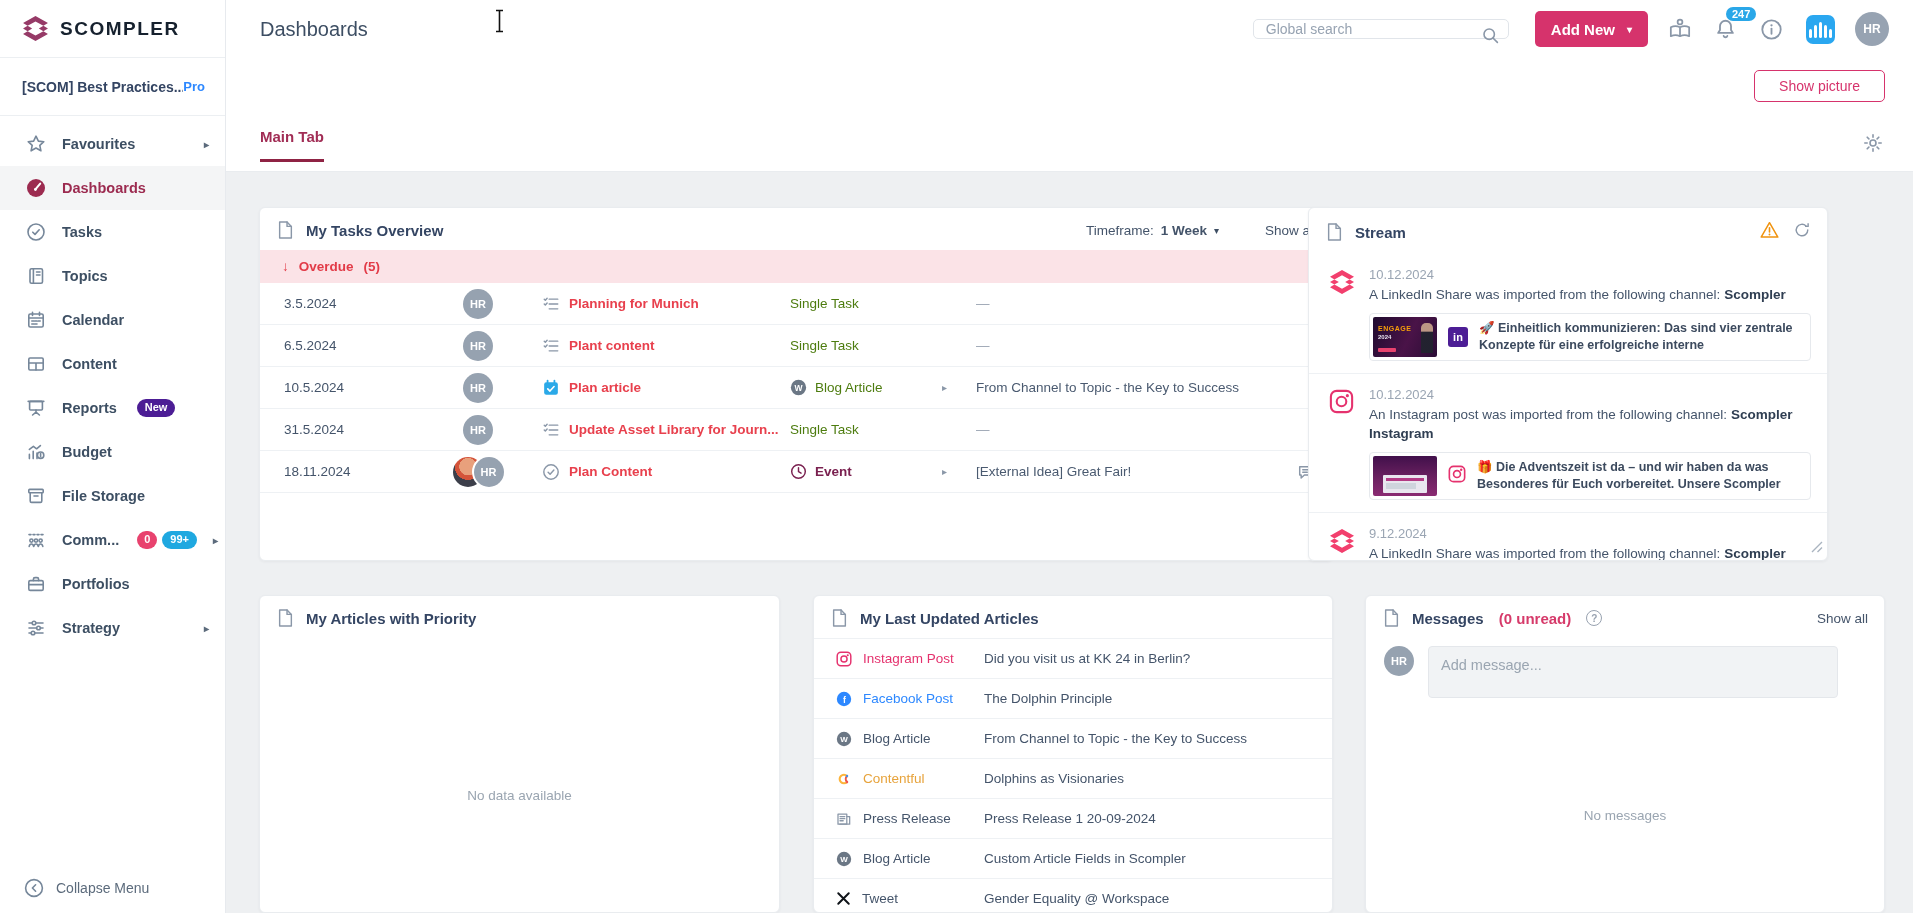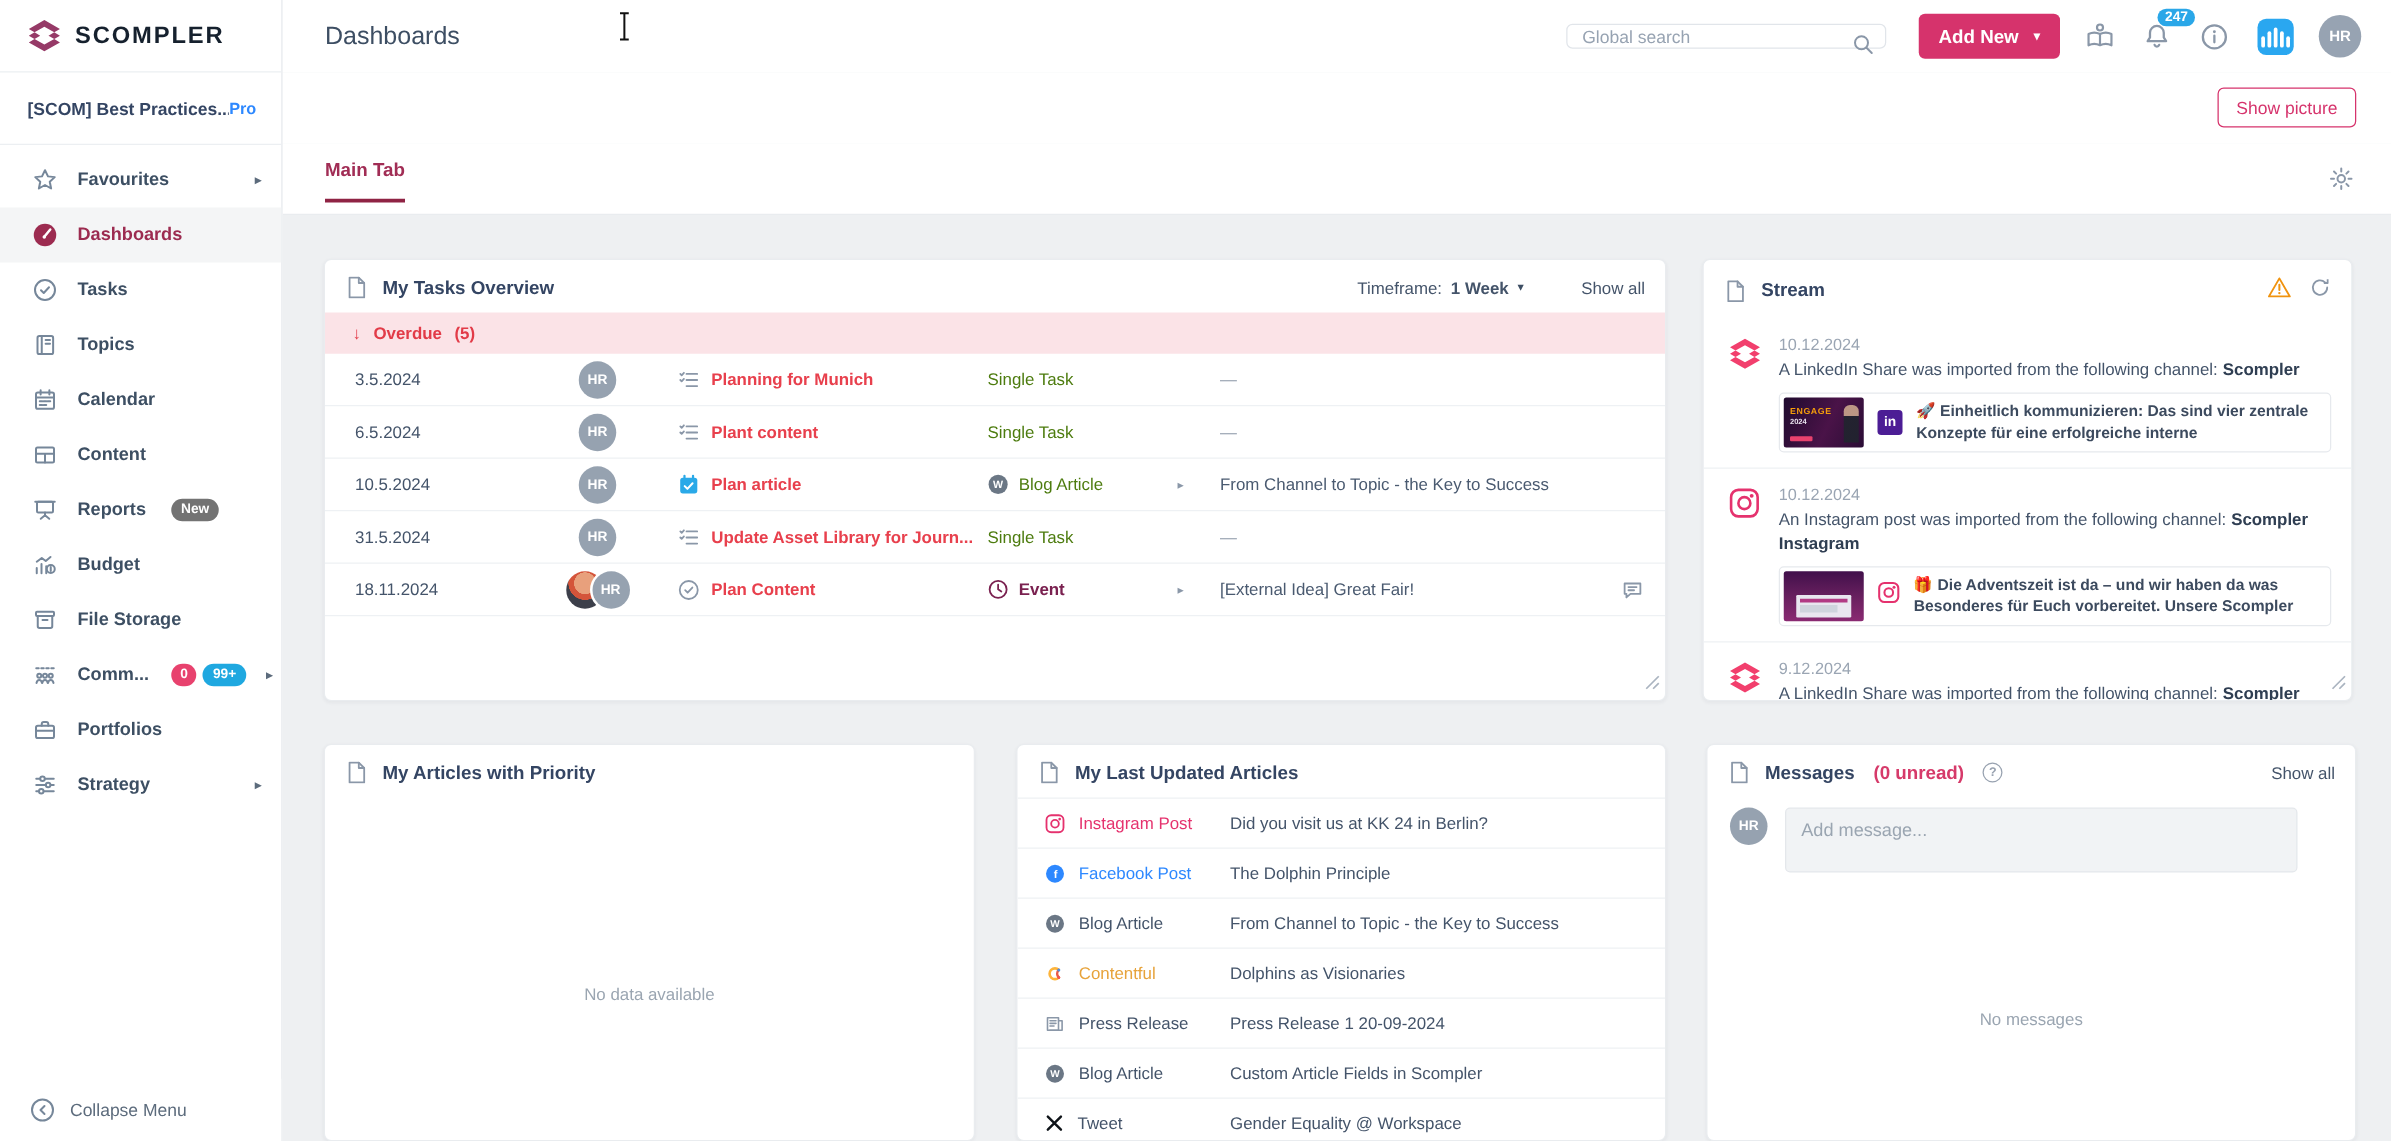--- a/index.html
+++ b/index.html
@@ -14,21 +14,21 @@
   .brand-name { font-size:19px; font-weight:700; letter-spacing:1.5px; color:#16212e; }
   .workspace-row { height:58px; display:flex; align-items:center; padding:0 20px 0 22px; border-bottom:1px solid #eceff2; }
   .workspace-name { font-size:14px; font-weight:700; color:#344563; white-space:nowrap; overflow:hidden; }
   .workspace-pro { margin-left:auto; font-size:13px; font-weight:700; color:#2d88ff; cursor:pointer; }
   .nav { padding-top:6px; }
   .nav-item { height:44px; display:flex; align-items:center; padding:0 16px 0 26px; gap:16px; font-size:14.5px; font-weight:600; color:#3d4f63; cursor:pointer; }
   .nav-item svg { width:20px; height:20px; flex:none; }
   .nav-item.active { background:#f4f5f6; color:#9c2b50; }
   .nav-chevron { margin-left:auto; font-size:10px; color:#5c6b7c; }
   .pill { border-radius:10px; color:#fff; font-size:11px; font-weight:700; padding:2px 8px; line-height:1.2; }
-  .pill-new { background:#737373; margin-left:4px; }
+  .pill-new { background:#4c1d95; margin-left:4px; }
   .pill-red { background:#e8426e; padding:2px 7px; }
   .pill-blue { background:#1fa8e0; }
   .badge-group { display:flex; gap:5px; align-items:center; margin-left:2px; }
   .collapse-row { position:absolute; left:0; bottom:0; width:100%; height:50px; display:flex; align-items:center; gap:12px; padding-left:24px; font-size:14px; color:#5c6b7c; cursor:pointer; background:#fff; }
 
   
   .main { position:absolute; left:226px; top:0; width:1687px; }
   .topbar { height:58px; background:#fff; display:flex; align-items:center; padding:0 24px 0 34px; position:relative; }
   .page-title { font-size:20px; font-weight:500; color:#3d4e63; }
   .top-right { margin-left:auto; display:flex; align-items:center; gap:20px; }
@@ -42,31 +42,31 @@
   .notif-badge { position:absolute; top:-9px; left:12px; background:#2aa7e8; color:#fff; font-size:11px; font-weight:700; border-radius:9px; padding:1px 6px; }
   .intercom { width:29px; height:29px; border-radius:7px; background:#2aa7f0; display:flex; align-items:flex-end; justify-content:center; gap:2.5px; padding-bottom:6px; cursor:pointer; }
   .intercom span { width:2.6px; background:#fff; border-radius:2px; }
   .intercom span:nth-child(1),.intercom span:nth-child(5){ height:9px; }
   .intercom span:nth-child(2),.intercom span:nth-child(4){ height:13px; }
   .intercom span:nth-child(3){ height:16px; }
   .avatar { width:34px; height:34px; border-radius:50%; background:#97a3b2; color:#fff; font-size:12px; font-weight:700; display:flex; align-items:center; justify-content:center; flex:none; }
   .ibeam { position:absolute; left:268px; top:9px; }
 
   .subbar { height:57px; background:#fff; position:relative; }
-  .btn-showpic { position:absolute; right:28px; top:12px; background:#fff; color:#d6336c; border:1px solid #d6336c; border-radius:5px; height:32px; padding:0 14px; font-size:14px; font-family:inherit; cursor:pointer; }
+  .btn-showpic { position:absolute; right:28px; top:12px; background:#fff; color:#d6336c; border:1px solid #d6336c; border-radius:5px; height:32px; padding:0 24px; font-size:14px; font-family:inherit; cursor:pointer; }
 
   .tabbar { height:57px; background:#fff; border-bottom:1px solid #e9ecef; position:relative; padding-left:34px; display:flex; }
   .tab { margin-top:13px; height:34px; font-size:15px; font-weight:700; color:#a12d55; border-bottom:3px solid #8f2344; cursor:pointer; }
   .gear-btn { position:absolute; right:30px; top:18px; cursor:pointer; }
 
   
   .content { position:absolute; left:226px; top:172px; width:1687px; height:741px; background:#eef0f2; }
   .card { position:absolute; background:#fff; border:1px solid #e9ecef; border-radius:6px; box-shadow:0 1px 3px rgba(30,40,60,.05); overflow:hidden; }
   #card-tasks    { left:33px;   top:35px;  width:1074px; height:354px; }
-  #card-stream   { left:1136px; top:35px;  width:520px;  height:354px; }
+  #card-stream   { left:1082px; top:35px;  width:520px;  height:354px; }
   #card-priority { left:33px;   top:423px; width:521px;  height:318px; }
   #card-articles { left:587px;  top:423px; width:520px;  height:318px; }
   #card-messages { left:1139px; top:423px; width:520px;  height:318px; }
   .card-head { display:flex; align-items:center; gap:13px; padding:13px 16px 11px 18px; }
   .card-title { font-size:15px; font-weight:700; color:#344563; white-space:nowrap; }
   .head-right { margin-left:auto; display:flex; align-items:center; gap:14px; }
   .show-all { font-size:13.5px; color:#44546a; cursor:pointer; }
   .tf { display:flex; align-items:center; gap:7px; font-size:13.5px; color:#44546a; cursor:pointer; margin-right:32px; }
   .tf b { font-weight:600; }
   .tf .caret { font-size:10px; color:#3d4e63; }

